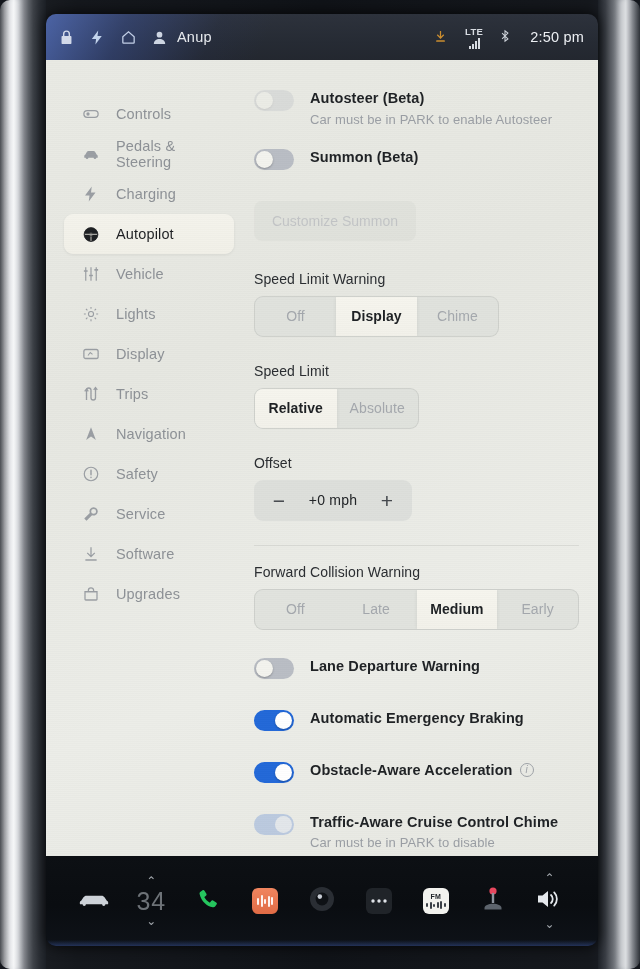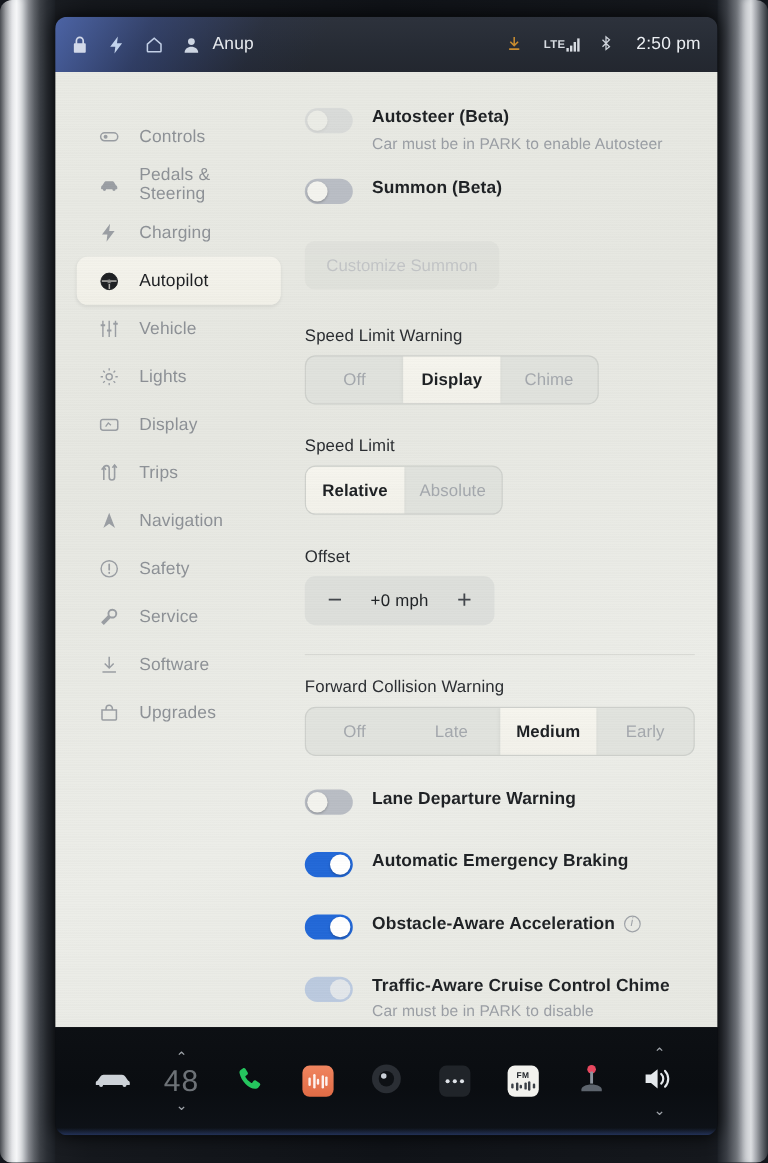--- a/index.html
+++ b/index.html
@@ -97,21 +97,21 @@
     color: #e7eaee;
     font-size: 14.5px;
     letter-spacing: 0.2px;
     margin-left: -5px;
   }
   .clock {
     color: #eceff3;
     font-size: 14.5px;
     letter-spacing: 0.2px;
   }
-  .lte-group { display: flex; align-items: flex-start; gap: 1px; }
+  .lte-group { display: flex; align-items: center; gap: 1px; flex-direction: column; }
   .lte-text { color: #d7dbe1; font-size: 9.5px; font-weight: bold; letter-spacing: 0.3px; }
   .bars { display: flex; align-items: flex-end; gap: 1px; height: 11px; }
   .bars i { display: block; width: 2px; background: #d7dbe1; }
   .bars i:nth-child(1) { height: 3px; }
   .bars i:nth-child(2) { height: 5px; }
   .bars i:nth-child(3) { height: 8px; }
   .bars i:nth-child(4) { height: 11px; }
 
   
   .panel {
@@ -655,21 +655,21 @@
         <span>
           <svg width="30" height="18" viewBox="0 0 36 16" fill="#cdd2d8">
               <path d="M1 12.2c0-1 .6-1.9 1.6-2.2l2.8-4C6.2 4.7 7.4 4 8.8 4h18.4c1.4 0 2.6.7 3.4 2l2.8 4c1 .3 1.6 1.2 1.6 2.2v1.4c0 .4-.3.7-.7.7h-2.6a2 2 0 0 1-4 0H8.3a2 2 0 0 1-4 0H1.7a.7.7 0 0 1-.7-.7z"></path>
             </svg>
         </span>
       </div>
 
       <div class="dock-item">
         <div class="temp-ctl">
           <span class="chev">⌃</span>
-          <span class="temp-val">48</span>
+          <span class="temp-val">34</span>
           <span class="chev">⌄</span>
         </div>
       </div>
 
       <div class="dock-item">
         <span>
           <svg width="24" height="24" viewBox="0 0 24 24" fill="#25c55e">
               <path d="M6.6 3.2c.6-.4 1.5-.2 1.9.5l1.9 3.1c.4.6.2 1.4-.4 1.9l-1.3 1c-.2.2-.3.5-.2.8a11 11 0 0 0 4.9 4.9c.3.1.6 0 .8-.2l1-1.3c.5-.6 1.3-.8 1.9-.4l3.1 1.9c.7.4.9 1.3.5 1.9l-1.4 2c-.5.8-1.5 1.1-2.4.9C11.5 20.4 5 14 3.6 7.1c-.2-.9.1-1.9.9-2.4z"></path>
             </svg>
         </span>

